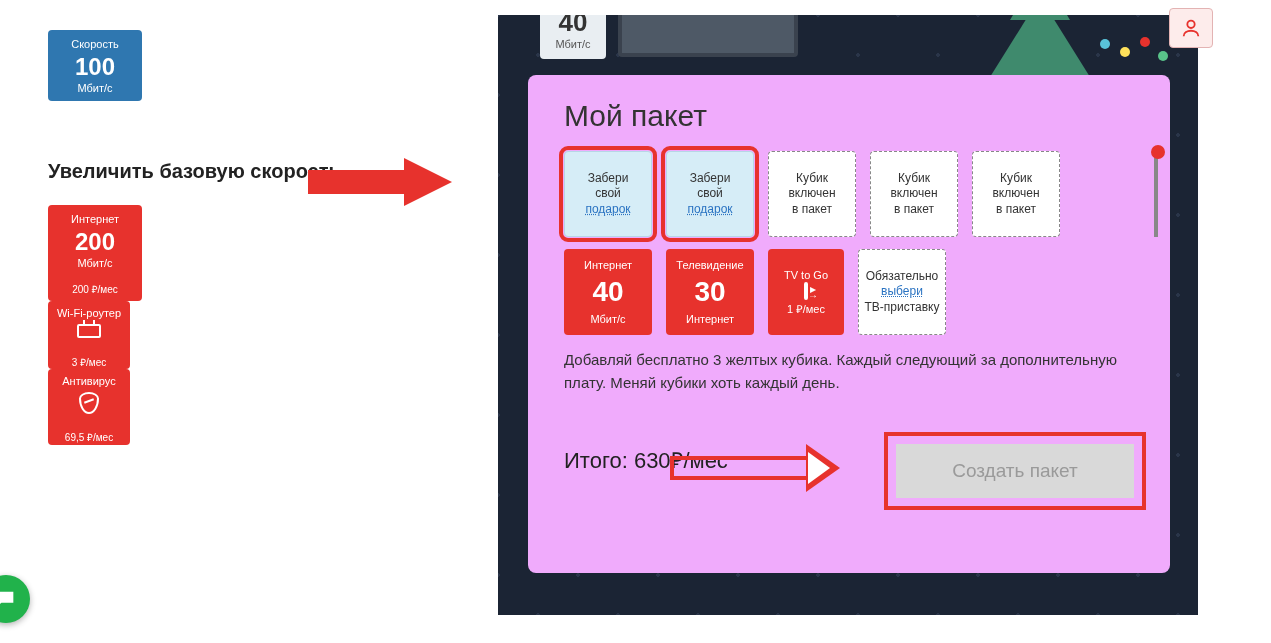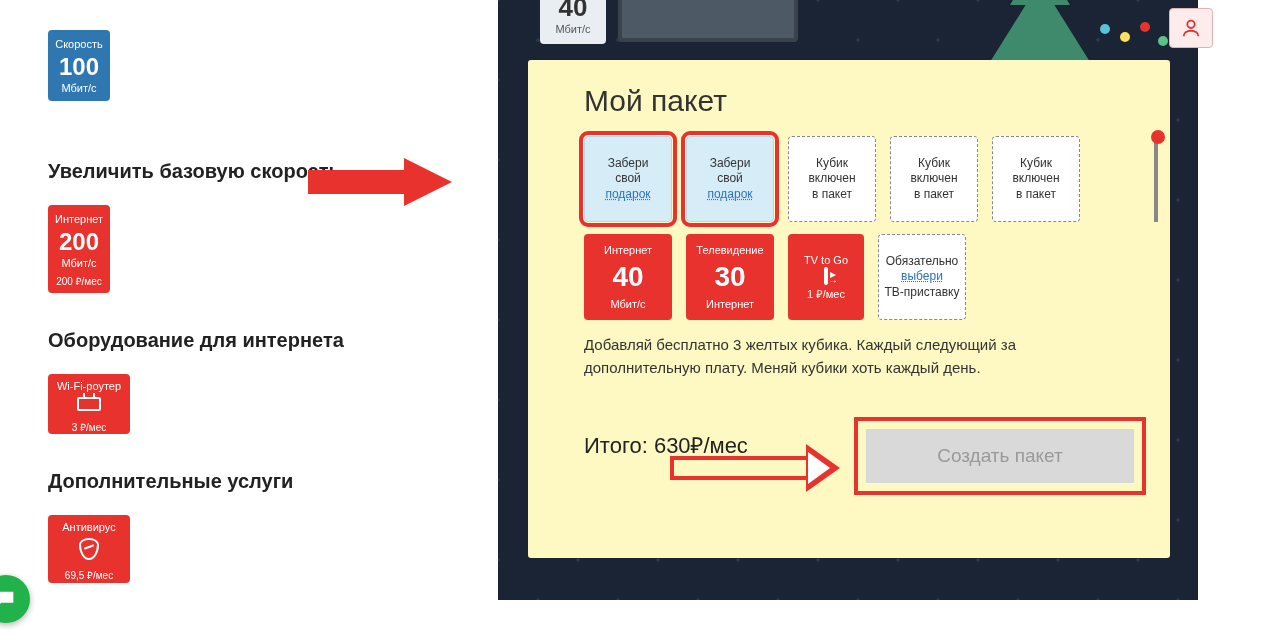--- a/index.html
+++ b/index.html
@@ -21,33 +21,33 @@
     width: 350px;
   }
   .section-title {
     font-size: 20px;
     font-weight: bold;
     color: #222;
     margin: 36px 0 22px 0;
   }
   .section-title.first { margin-top: 160px; }
   .left-tile {
-    width: 62px;
+    width: 94px;
     border-radius: 4px;
     background: #e7322d;
     color: #fff;
     text-align: center;
     padding: 8px 4px 6px 4px;
     line-height: 1.15;
     font-size: 11px;
   }
   .left-tile.blue { background:#2f77b0; }
   .left-tile .big { font-size: 24px; font-weight: bold; display:block; margin:2px 0; font-family: "Segoe UI", Arial, sans-serif;}
   .left-tile .sub { font-size: 11px; display:block; }
-  .left-tile .tiny { font-size: 10px; display:block; margin-top:6px;}
+  .left-tile .tiny { font-size: 10px; display:block; margin-top:14px;}
   .left-tile.small { width: 82px; padding:6px 2px 1px 2px; }
 
   .speed-tile {
     position:absolute; left:48px; top:30px;
   }
   .speed-tile .left-tile { background:#2f77b0; }
 
   
   .router-icon {
     display:inline-block;
@@ -75,21 +75,21 @@
     position:relative;
   }
   .shield-icon::after{
     content:""; position:absolute; left:3px; top:6px; width:10px; height:2px;
     background:#fff; transform:rotate(-20deg);
   }
 
   
   .dark-panel {
     position:absolute;
-    left: 498px; top: 0;
+    left: 498px; top: 15px;
     width: 700px;
     height: 600px;
     background:#1b2434;
     overflow:hidden;
   }
   
   .dark-panel::before{
     content:"";
     position:absolute; inset:0;
     background-image:
@@ -141,24 +141,24 @@
     padding-top:2px;
   }
   .speed-block .v{ font-size:26px; color:#333; font-weight:bold;}
   .speed-block .u{ font-size:11px; color:#555;}
 
   
   .card {
     position:absolute;
     left:30px; right:28px;
     top:60px; bottom:42px;
-    background:#fef9c3;
-    border-radius:3px;
+    background:#f0abfc;
+    border-radius:8px;
     z-index:5;
-    padding:24px 36px 20px 56px;
+    padding:24px 36px 20px 36px;
   }
   .card h2 {
     font-size:30px; font-weight:normal; color:#333;
     font-family:"Segoe UI", Arial, sans-serif;
     margin-bottom:18px;
   }
 
   
   .row { display:flex; gap:14px; margin-bottom:12px; align-items:stretch; position:relative;}
   .cube {
@@ -203,21 +203,21 @@
   .hint {
     font-size:15px; color:#333; line-height:1.5;
     margin-top:14px;
   }
   .total-row{
     display:flex; justify-content:space-between; align-items:flex-start;
     margin-top:50px;
   }
   .total-label{ font-size:22px; color:#222;}
   .create-btn{
-    width:268px; height:54px;
+    width:238px; height:54px;
     background:#d9d9d9;
     border:none;
     color:#9a9a9a;
     font-size:19px;
     cursor:pointer;
     outline:4px solid #e7322d;
     outline-offset:8px;
   }
 
   
@@ -306,28 +306,26 @@
 
 <div class="left-col">
   <div class="section-title first">Увеличить базовую скорость</div>
   <div class="left-tile">
     <span class="sub">Интернет</span>
     <span class="big">200</span>
     <span class="sub">Мбит/с</span>
     <span class="tiny">200 ₽/мес</span>
   </div>
 
-  <div class="section-title">Оборудование для интернета</div>
   <div class="left-tile small">
     <span class="sub">Wi-Fi-роутер</span>
     <span class="router-icon"></span>
     <span class="tiny">3 ₽/мес</span>
   </div>
 
-  <div class="section-title">Дополнительные услуги</div>
   <div class="left-tile small">
     <span class="sub">Антивирус</span>
     <span class="shield-icon"></span>
     <span class="tiny">69,5 ₽/мес</span>
   </div>
 </div>
 
 <div class="dark-panel">
   <div class="speed-block">
     <div class="v">40</div>

